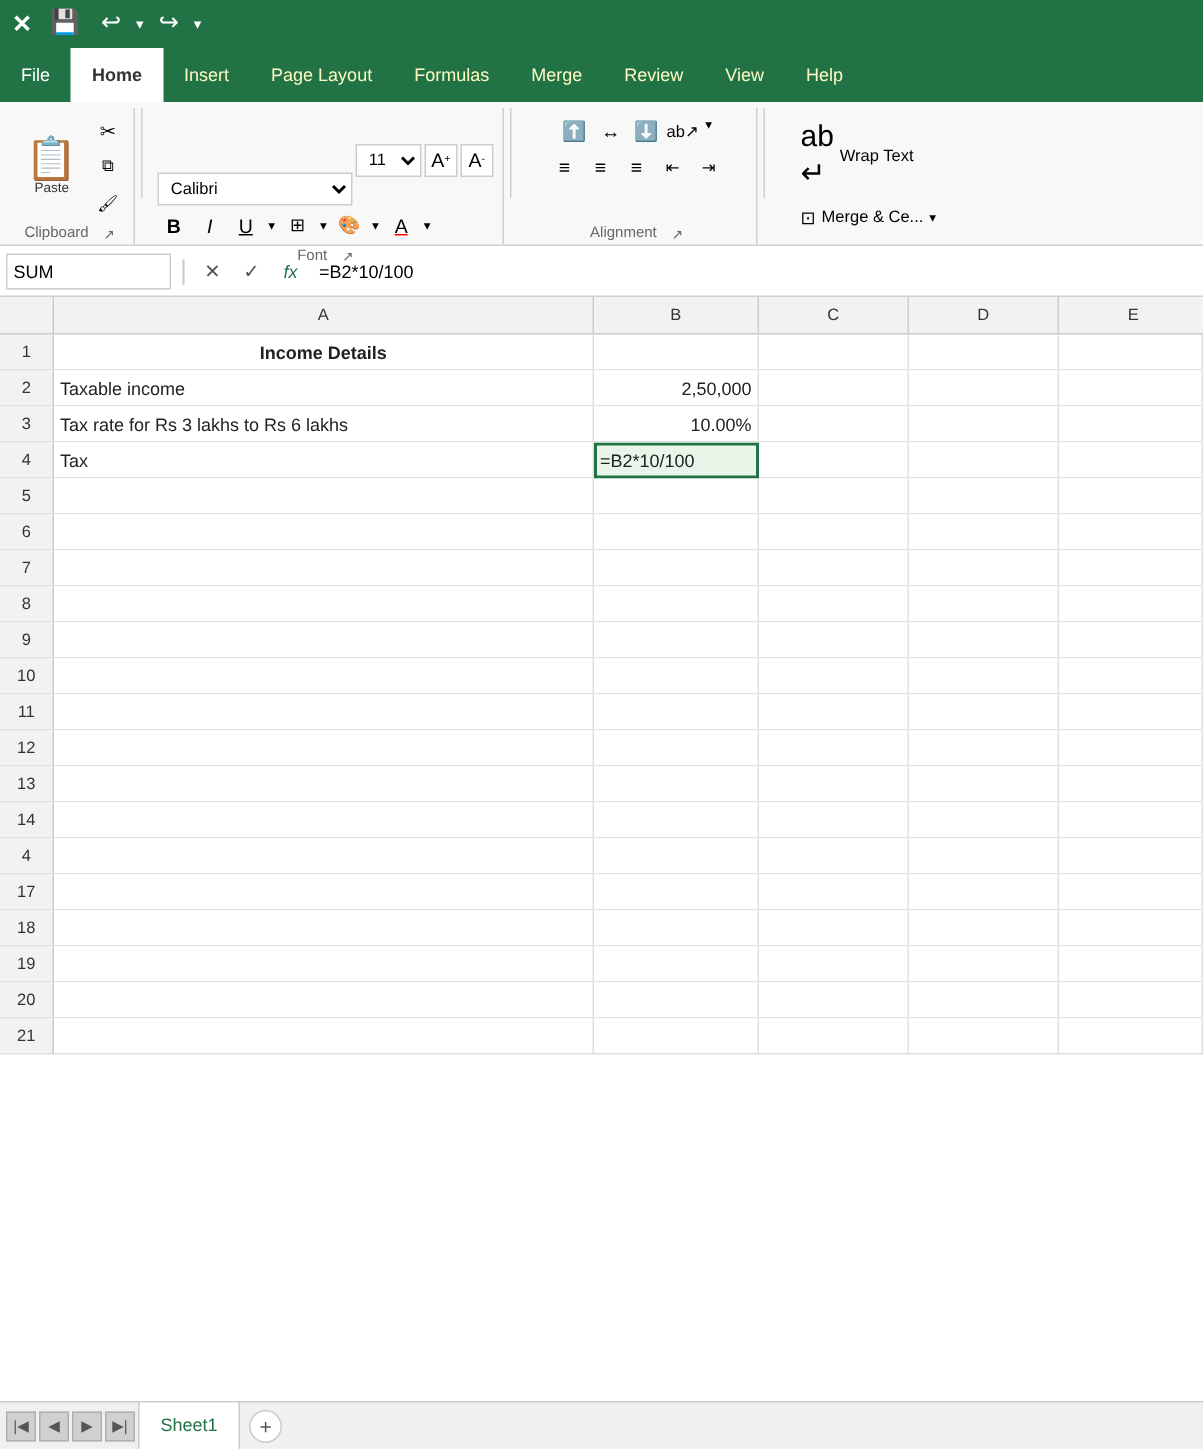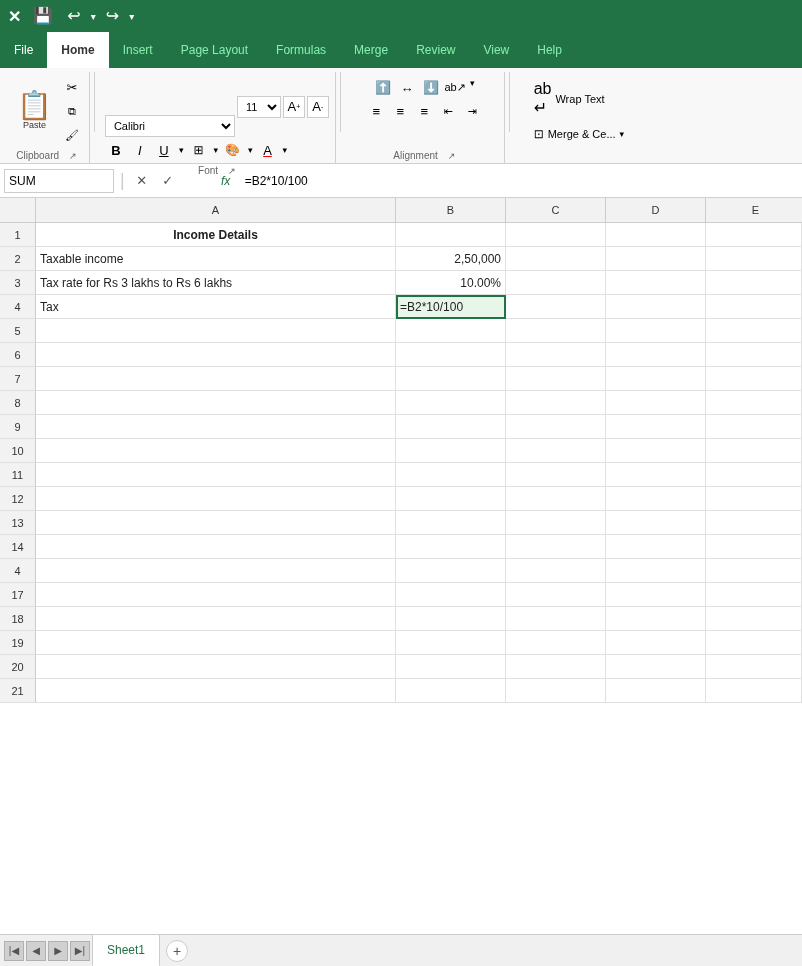--- a/index.html
+++ b/index.html
@@ -27,21 +27,21 @@
 
     
     .ribbon-tabs {
       background: #217346;
       display: flex;
       align-items: flex-end;
       padding: 0 0 0 0;
       height: 36px;
     }
     .ribbon-tab {
-      color: #86efac;
+      color: #fef9c3;
       padding: 8px 14px;
       font-size: 12px;
       cursor: pointer;
       height: 36px;
       display: flex;
       align-items: center;
     }
     .ribbon-tab.active {
       background: white;
       color: #333;
@@ -488,21 +488,21 @@
       <span>Alignment</span>
       <span style="font-size:9px;cursor:pointer;">↗</span>
     </div>
   </div>
 
   <div class="divider-line"></div>
 
   <div class="ribbon-group" style="min-width:130px;">
     <div class="ribbon-group-content" style="flex-direction:column;align-items:flex-start;gap:2px;padding-top:4px;">
       <div class="wrap-text-btn">
-        <span style="font-size:16px;">ab<br style="line-height:0.5">↵</span>
+        <span style="font-size:20px;">ab<br style="line-height:0.5">↵</span>
         <span>Wrap Text</span>
       </div>
       <div class="merge-btn">
         <span style="font-size:12px;">⊡</span>
         <span>Merge &amp; Ce...</span>
         <span style="font-size:9px;cursor:pointer;">▾</span>
       </div>
     </div>
     <div class="ribbon-group-label">
     </div>
@@ -513,21 +513,21 @@
   <div class="name-box">
     <span>SUM</span>
   </div>
   <span style="color:#ccc;padding:0 2px;font-size:18px;">|</span>
   <div class="formula-btn">
     <span>✕</span>
   </div>
   <div class="formula-btn">
     <span>✓</span>
   </div>
-  <div class="formula-btn" style="font-size:12px;color:#217346;font-style:italic;margin-left:32px;">
+  <div class="formula-btn" style="font-size:12px;color:#217346;font-style:italic;">
     <span>fx</span>
   </div>
   <input class="formula-input" value="=B2*10/100" style="">
 </div>
 
 <div class="spreadsheet-container">
   <div class="grid-wrapper">
 
     <div class="col-headers">
       <div class="corner-cell"></div>

